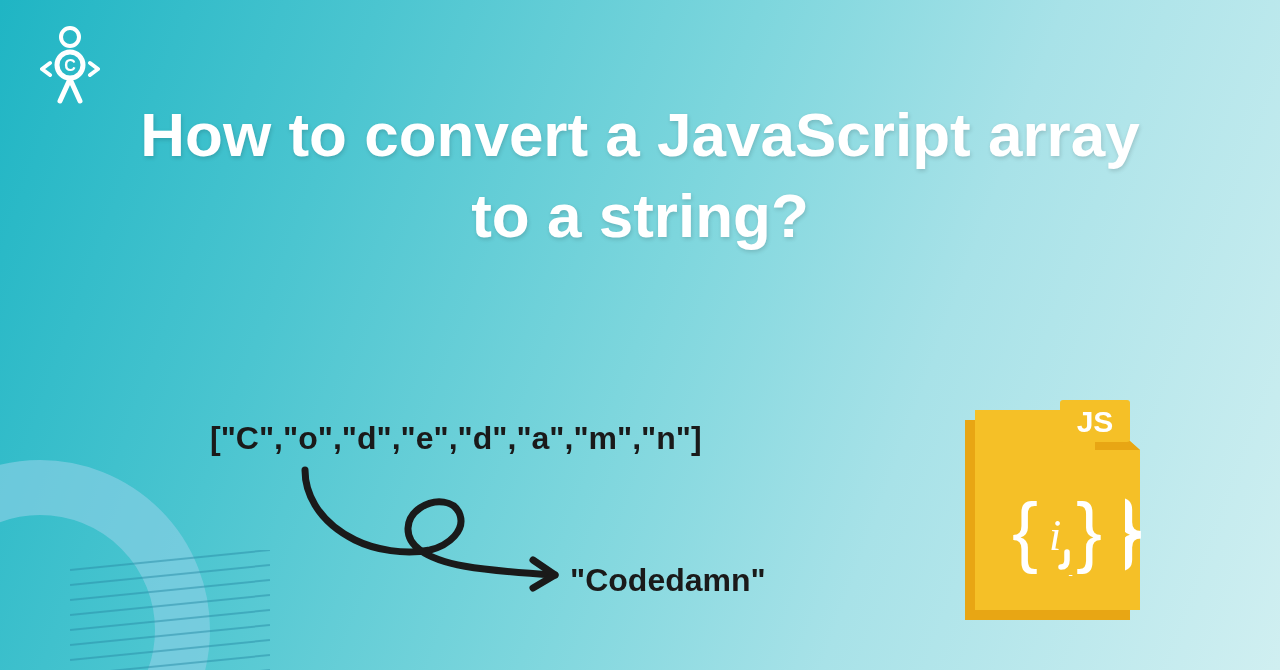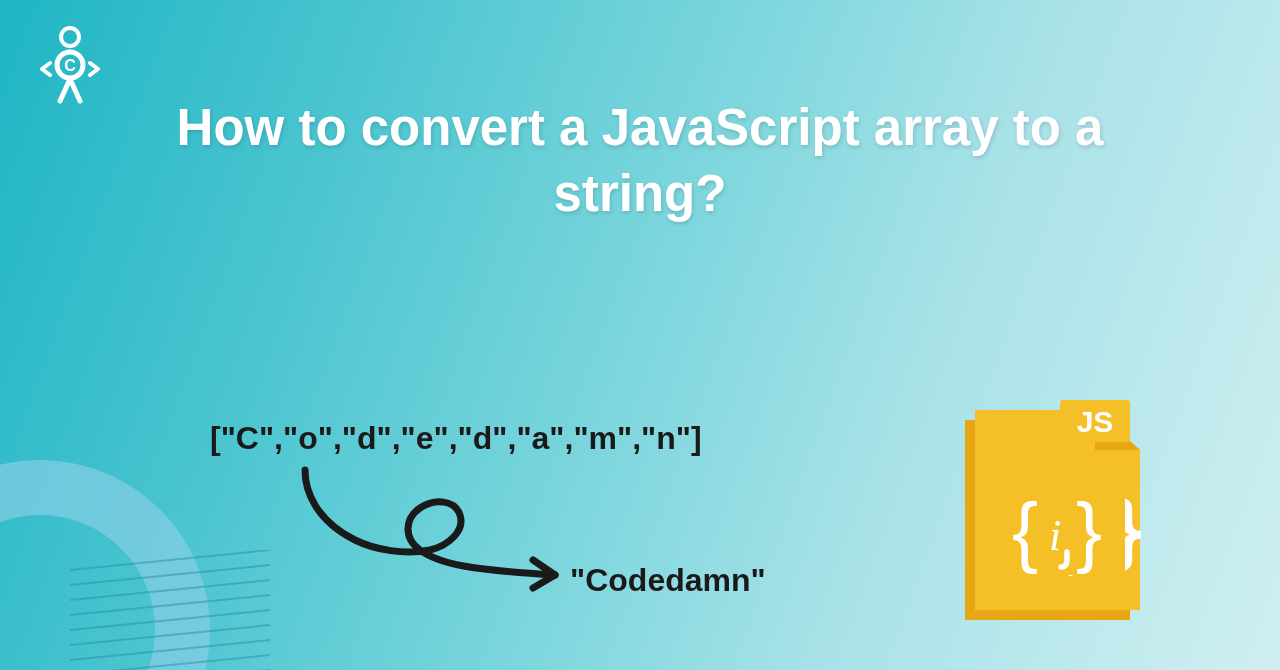--- a/index.html
+++ b/index.html
@@ -26,21 +26,21 @@
     }
     
     .title {
       position: absolute;
       top: 95px;
       left: 50%;
       transform: translateX(-50%);
       width: 1000px;
       text-align: center;
       color: #ffffff;
-      font-size: 51px;
+      font-size: 62px;
       font-weight: 800;
       line-height: 1.3;
       text-shadow: 1px 2px 4px rgba(0,0,0,0.15);
     }
     
     .array-text {
       position: absolute;
       top: 420px;
       left: 210px;
       font-size: 32px;

